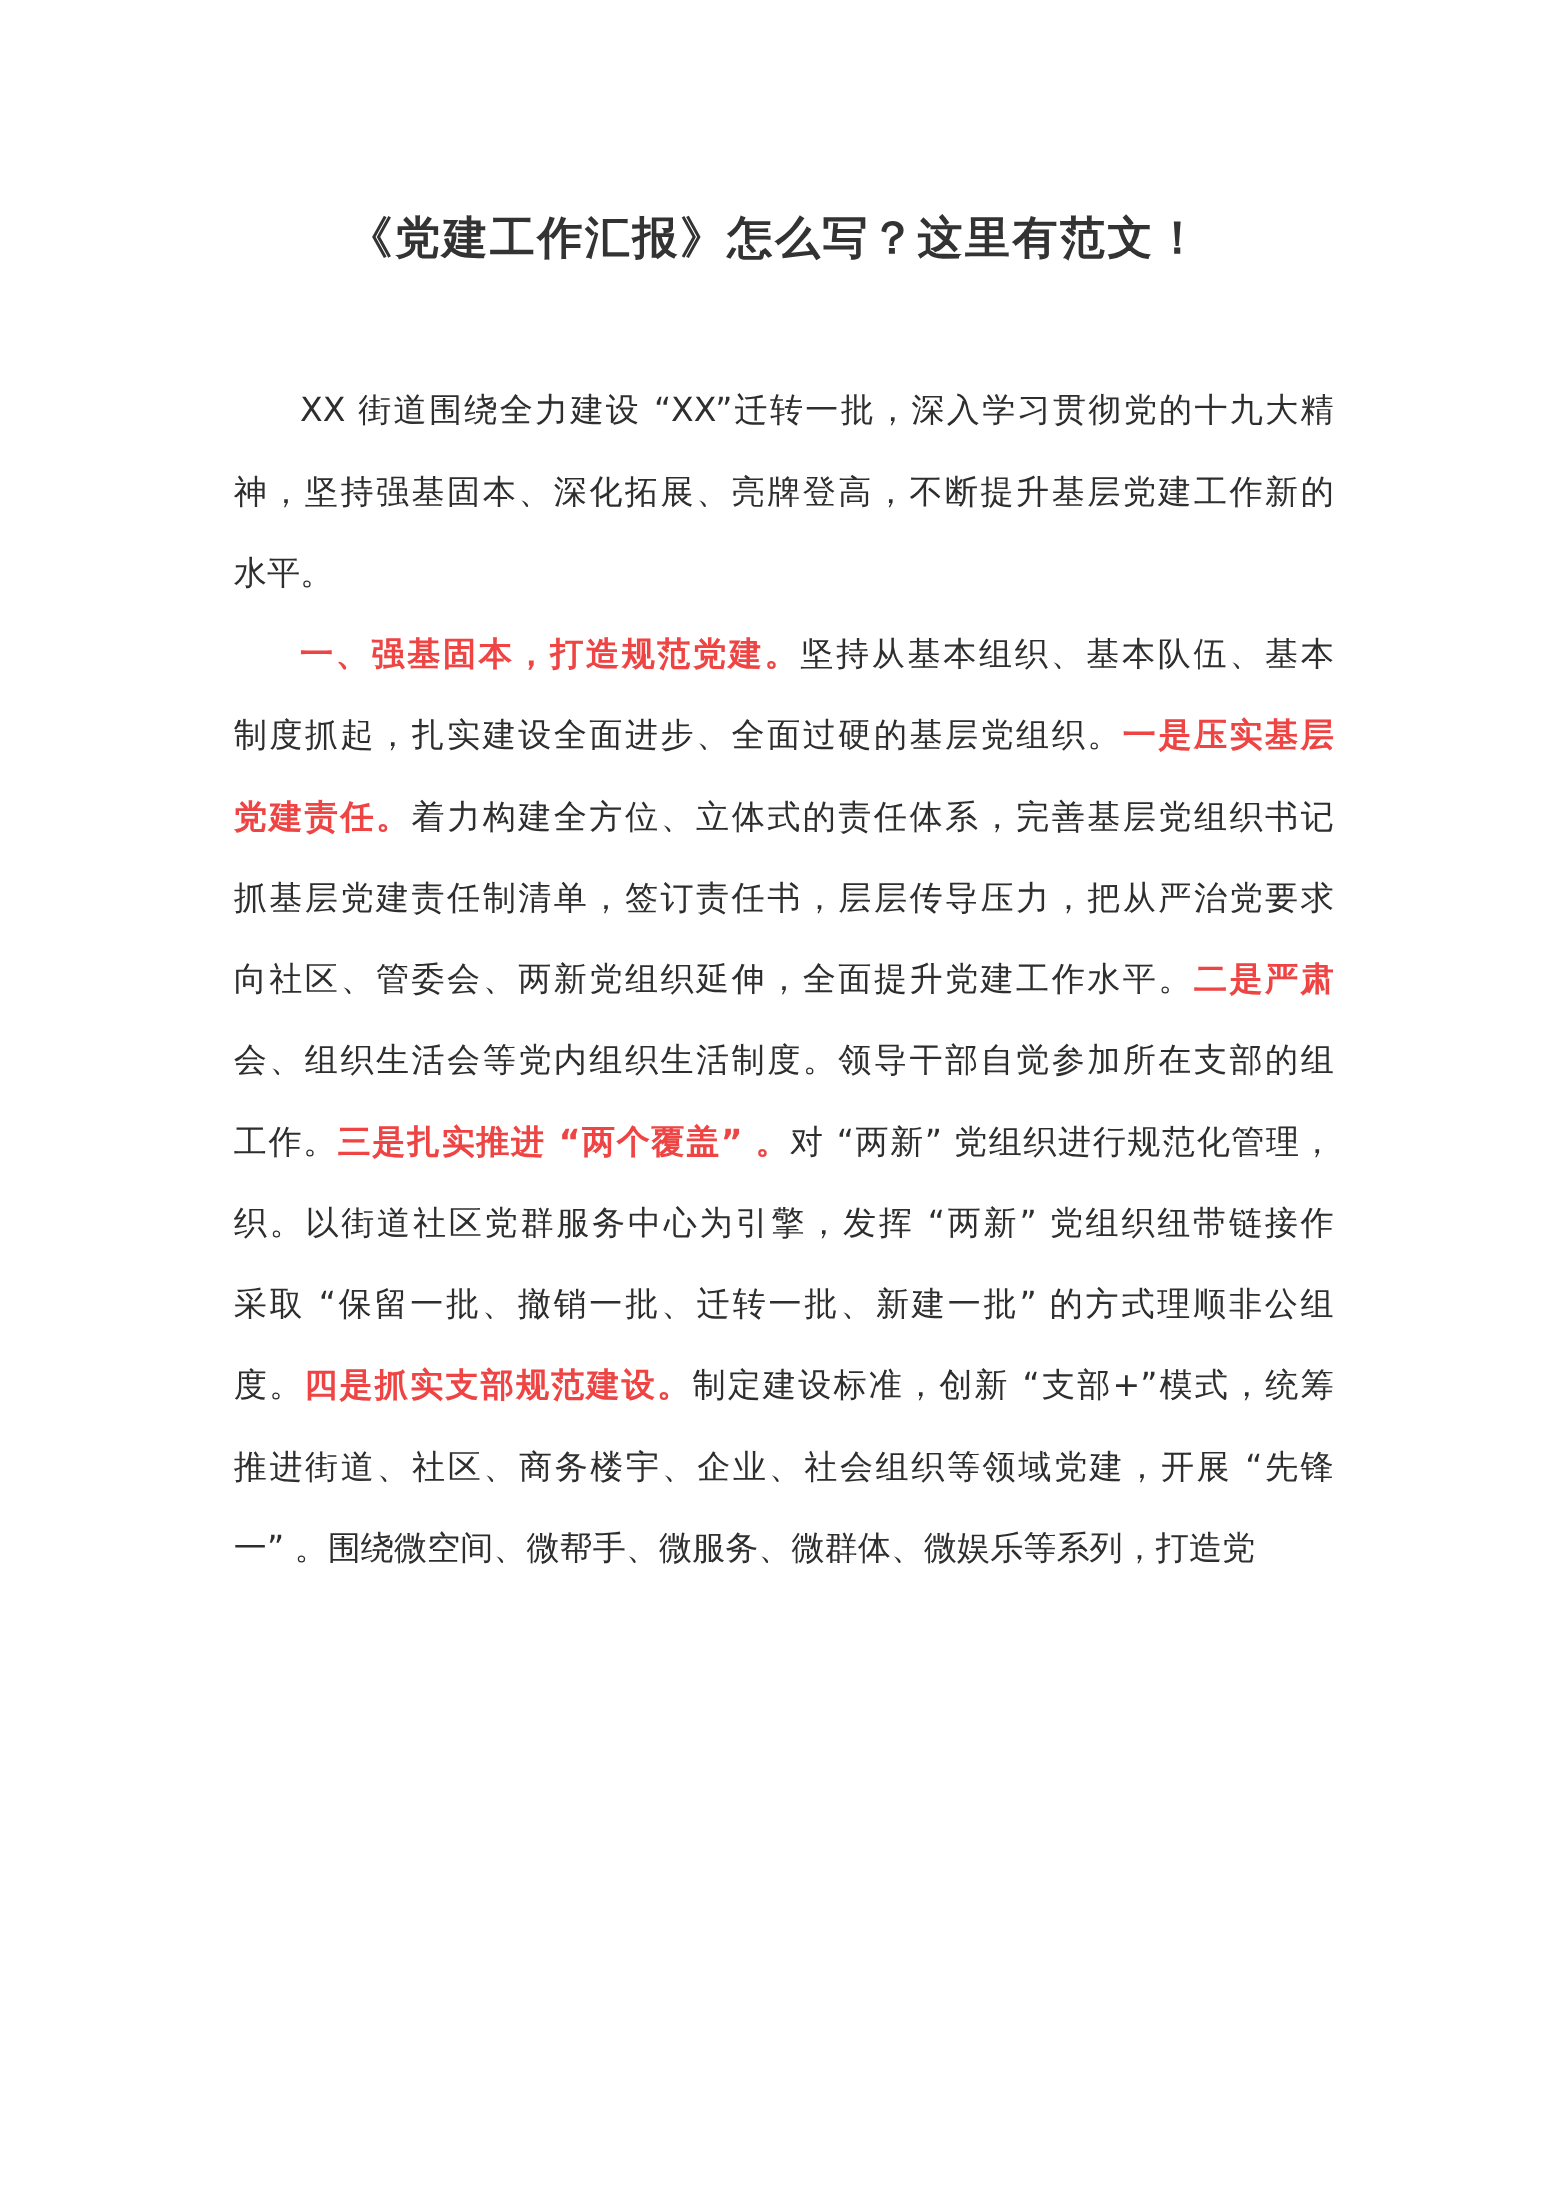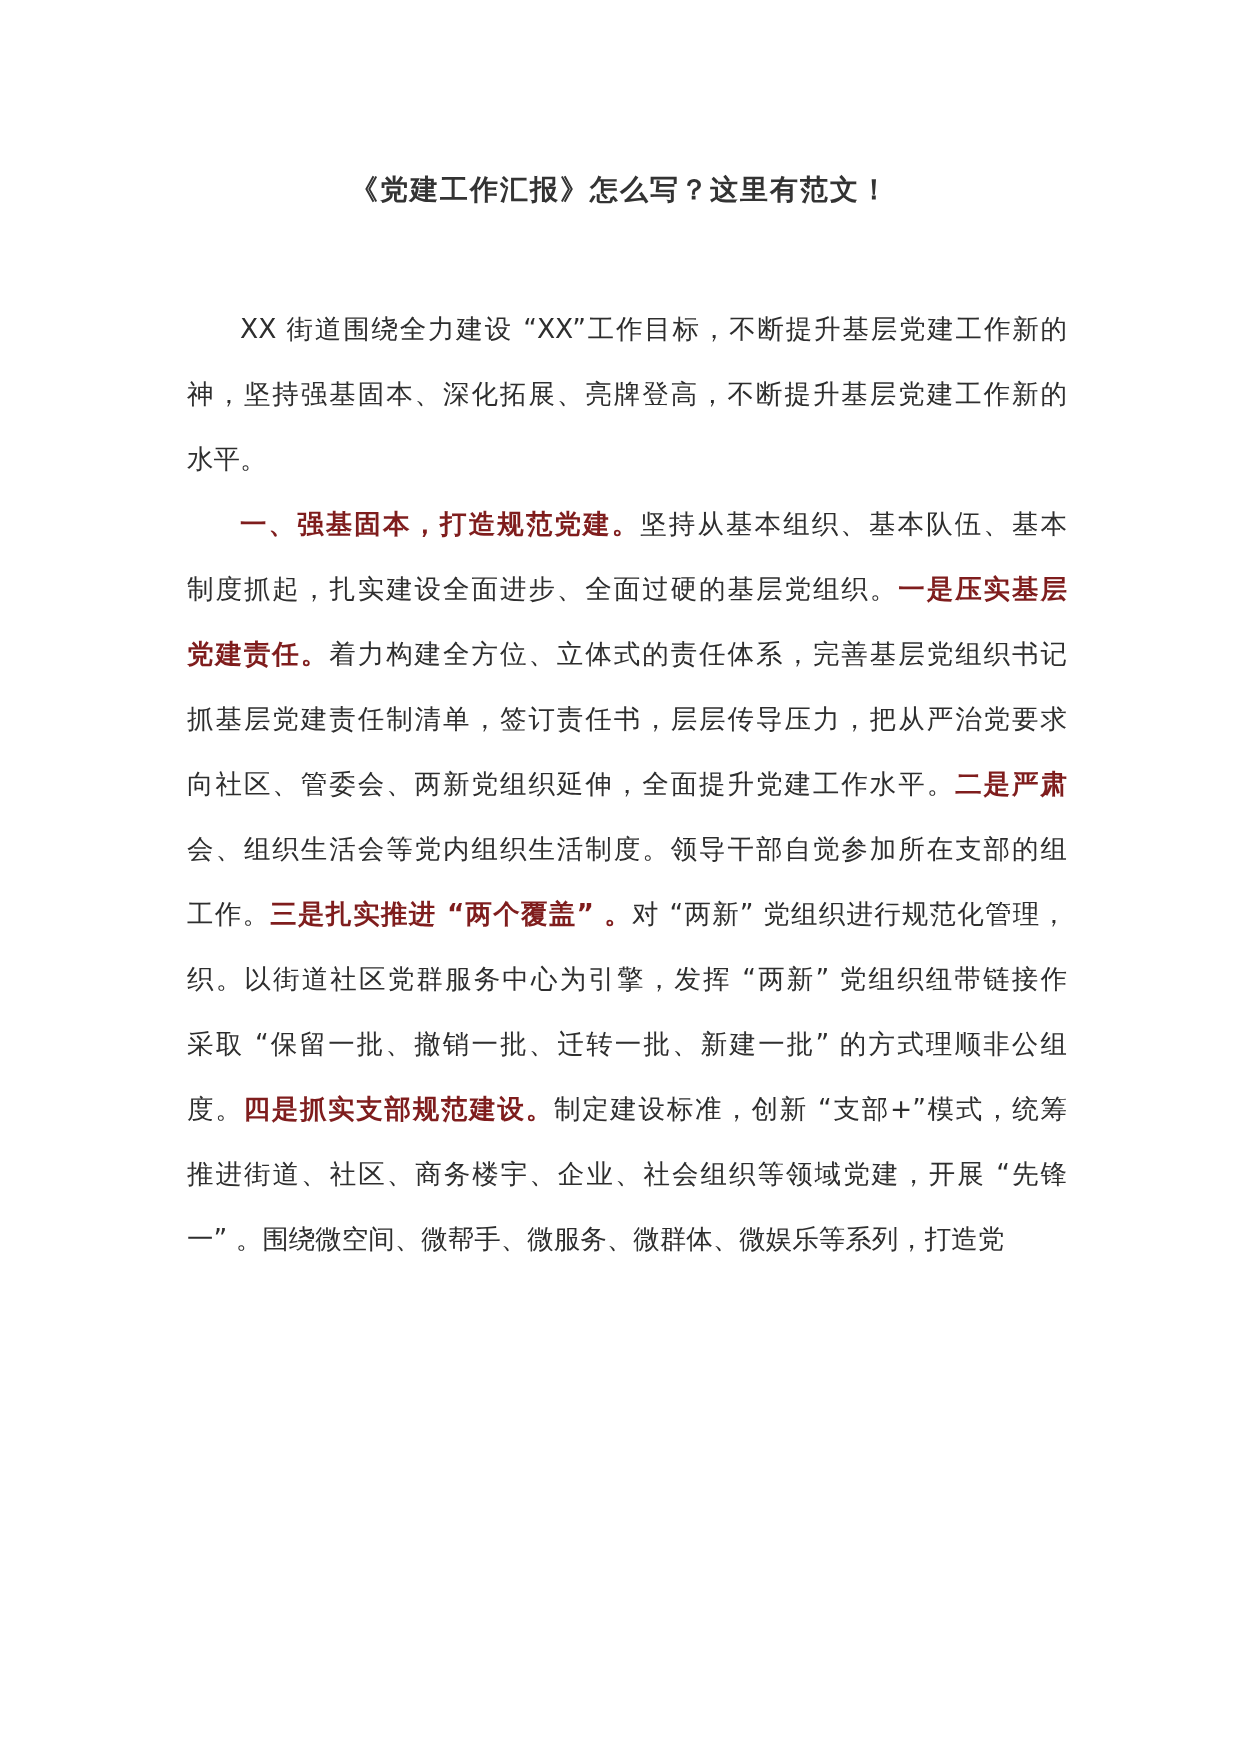--- a/index.html
+++ b/index.html
@@ -23,21 +23,21 @@
       height: 1754px;
       background: #ffffff;
     }
     .title {
       position: absolute;
       top: 170px;
       left: 0;
       width: 1240px;
       text-align: center;
       font-family: "DejaVu Serif", "Liberation Serif", serif;
-      font-size: 28px;
+      font-size: 36px;
       font-weight: bold;
       color: #333333;
       letter-spacing: 2px;
       line-height: 40px;
       white-space: nowrap;
     }
     .body-text {
       position: absolute;
       left: 187px;
       width: 880px;
@@ -57,31 +57,31 @@
       text-align: right;
       text-align-last: left;
     }
     .indent {
       padding-left: 53px;
     }
     .para1 { top: 296px; }
     .para2 { top: 491px; }
     b, .bold {
       font-weight: bold;
-      color: #7f1d1d;
+      color: #ef4444;
     }
   </style>
 </head>
 <body>
 
 <div class="page">
   <div class="title">《党建工作汇报》怎么写？这里有范文！</div>
 
   <div class="body-text para1" id="para-0">
-      <span class="line indent"><span>XX 街道围绕全力建设 “XX”工作目标，不断提升基层党建工作新的</span></span>
+      <span class="line indent"><span>XX 街道围绕全力建设 “XX”迁转一批，深入学习贯彻党的十九大精</span></span>
       <span class="line"><span>神，坚持强基固本、深化拓展、亮牌登高，不断提升基层党建工作新的</span></span>
       <span class="line last"><span>水平。</span></span>
     </div>
   <div class="body-text para2" id="para-1">
       <span class="line indent"><span class="bold">一、强基固本，打造规范党建。</span><span>坚持从基本组织、基本队伍、基本</span></span>
       <span class="line"><span>制度抓起，扎实建设全面进步、全面过硬的基层党组织。</span><span class="bold">一是压实基层</span></span>
       <span class="line"><span class="bold">党建责任。</span><span>着力构建全方位、立体式的责任体系，完善基层党组织书记</span></span>
       <span class="line"><span>抓基层党建责任制清单，签订责任书，层层传导压力，把从严治党要求</span></span>
       <span class="line"><span>向社区、管委会、两新党组织延伸，全面提升党建工作水平。</span><span class="bold">二是严肃</span></span>
       <span class="line"><span>会、组织生活会等党内组织生活制度。领导干部自觉参加所在支部的组</span></span>

